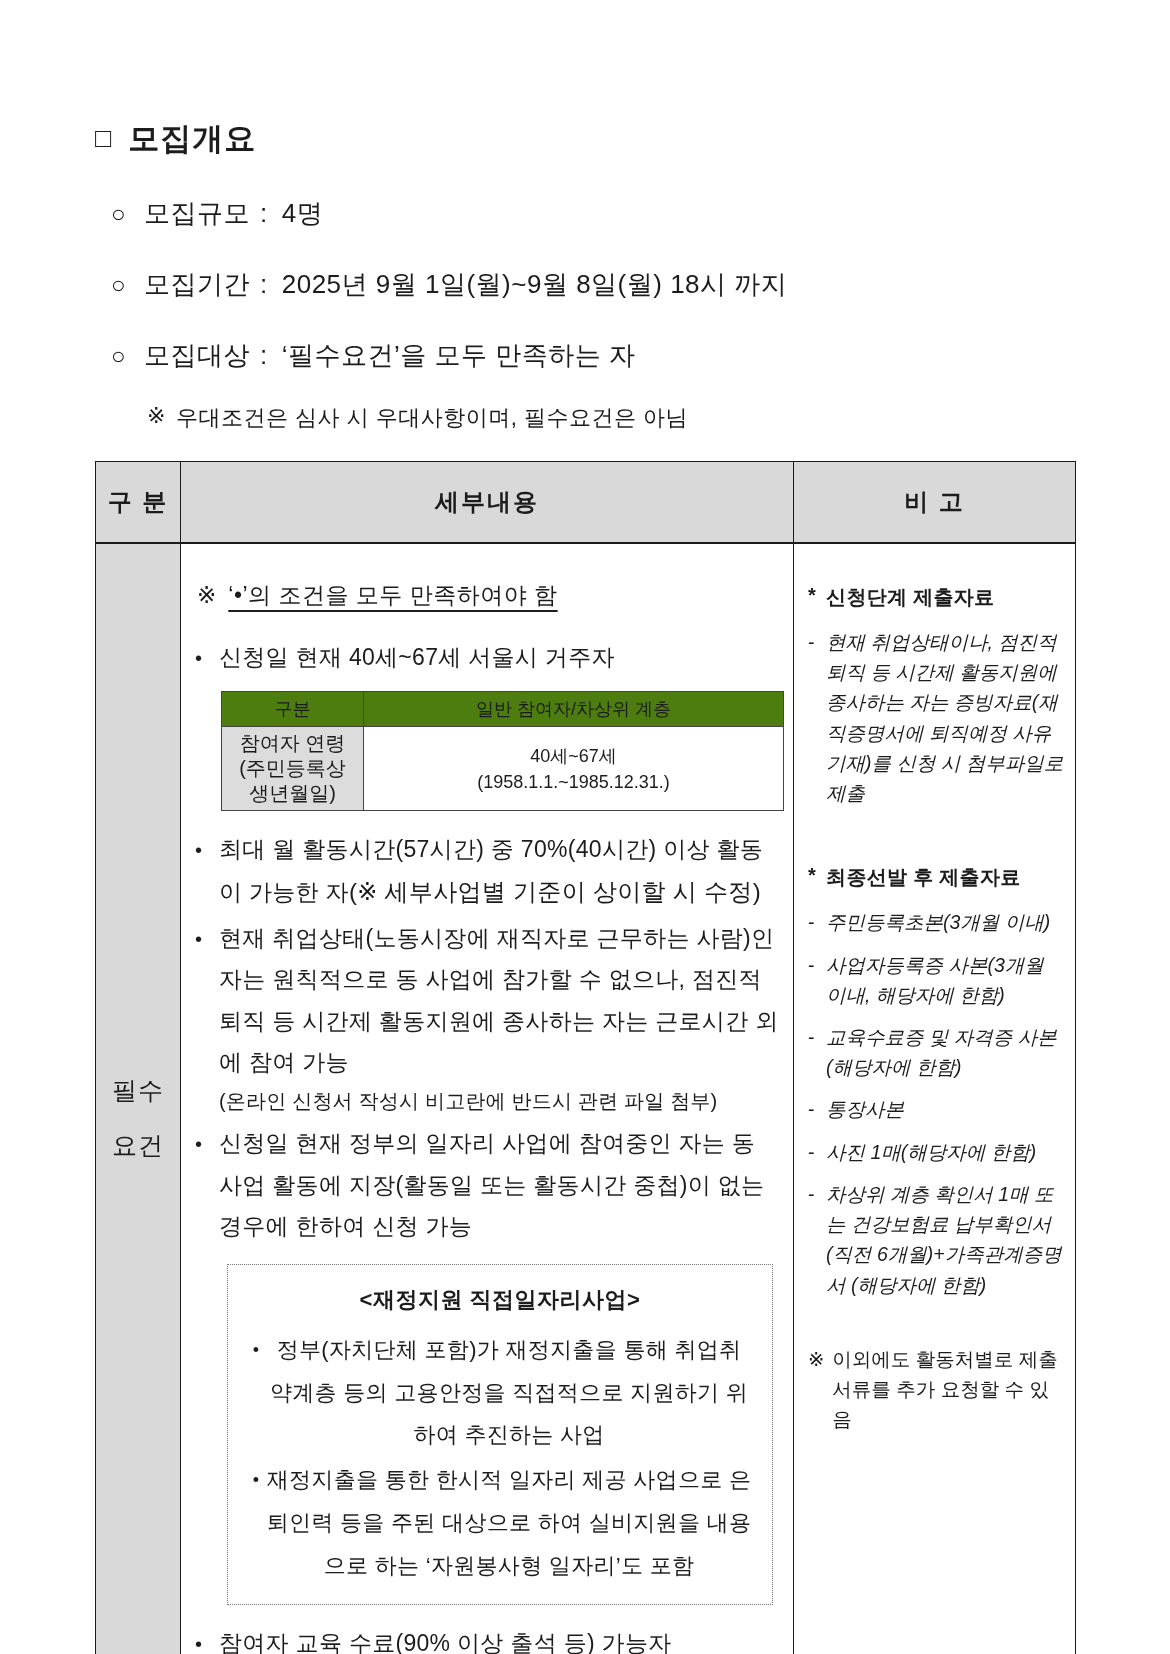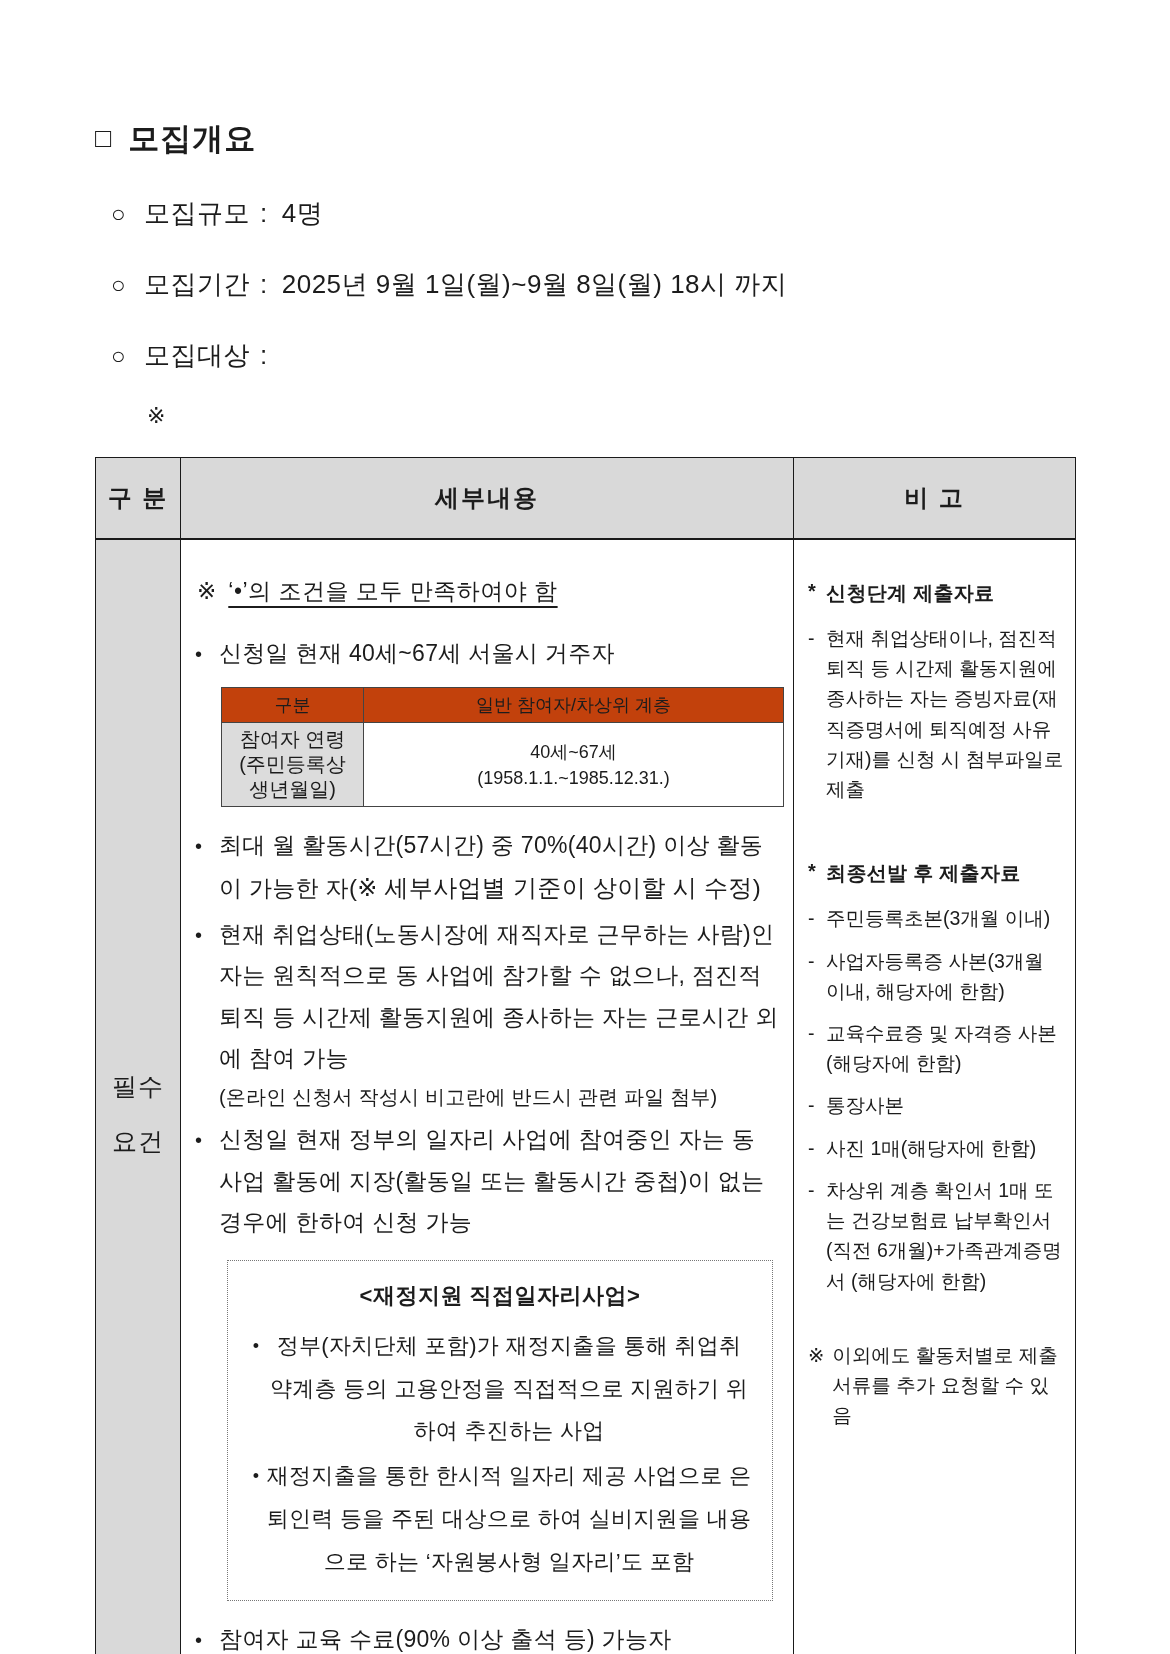--- a/index.html
+++ b/index.html
@@ -41,37 +41,37 @@
   .note-top .ul{text-decoration:underline;text-underline-offset:7px;letter-spacing:0.5px;}
   .blt{display:flex;line-height:1.8;margin:0 0 4px 0;letter-spacing:0.3px;}
   .blt .mk{flex:0 0 24px;font-size:20px;line-height:2.1;}
   .blt .tx{flex:1;}
   .sub-inline{font-size:24px;}
   .sub-line{display:block;font-size:20px;letter-spacing:0.2px;}
 
   
   table.inner{border-collapse:collapse;margin:12px 0 18px 26px;width:562px;table-layout:fixed;}
   table.inner th,table.inner td{border:1px solid #444;font-weight:normal;}
-  table.inner th{background:#c2410c;font-size:18px;padding:5px 4px;}
+  table.inner th{background:#4d7c0f;font-size:18px;padding:5px 4px;}
   table.inner td.ilbl{background:#dcdcdc;text-align:center;font-size:20px;line-height:1.25;white-space:pre-line;padding:4px 2px;}
   table.inner td.ival{font-size:18px;line-height:1.45;padding:11px 10px;white-space:pre-line;margin-left:43px;}
   table.inner td.center{text-align:center;}
 
   
   .dotbox{border:1.5px dotted #777;margin:16px 0 18px 32px;padding:16px 20px 14px 18px;width:506px;text-align:center;}
   .dotbox .bx-title{font-size:22px;font-weight:bold;letter-spacing:0.5px;margin:4px 0 14px 2px;}
   .dotbox .blt{font-size:22px;line-height:1.95;margin-bottom:2px;}
   .dotbox .blt .mk{flex:0 0 20px;font-size:18px;line-height:2.4;}
 
   
   .rem-title{font-weight:bold;font-size:20px;letter-spacing:0.3px;margin:0 0 16px 0;display:flex;}
   .rem-title .mk{margin-right:10px;}
   .rem-item{display:flex;line-height:1.55;margin:0 0 12px 0;}
   .rem-item .mk{flex:0 0 18px;}
-  .rem-item .tx{flex:1;}
+  .rem-item .tx{flex:1;font-style:italic;}
   .rem-sec2{margin-top:56px;}
   .rem-foot{display:flex;line-height:1.55;margin-top:44px;}
   .rem-foot .mk{margin-right:8px;}
 </style>
 </head>
 <body>
 
 <div class="page">
 
   <div class="doc-title">
@@ -88,23 +88,25 @@
   <div class="ov-item">
     <span class="circ">○</span>
     <span class="lbl">모집기간</span>
     <span class="sep">:</span>
     <span class="val">2025년 9월 1일(월)~9월 8일(월) 18시 까지</span>
   </div>
   <div class="ov-item">
     <span class="circ">○</span>
     <span class="lbl">모집대상</span>
     <span class="sep">:</span>
+    <span class="val">‘필수요건’을 모두 만족하는 자</span>
   </div>
   <div class="ov-note">
     <span class="mk">※</span>
+    <span>우대조건은 심사 시 우대사항이며, 필수요건은 아님</span>
   </div>
 
   <table class="main">
     <colgroup>
         <col style="width:85px">
         <col style="width:613px">
         <col style="width:282px">
       </colgroup>
     <thead>
       <tr>

